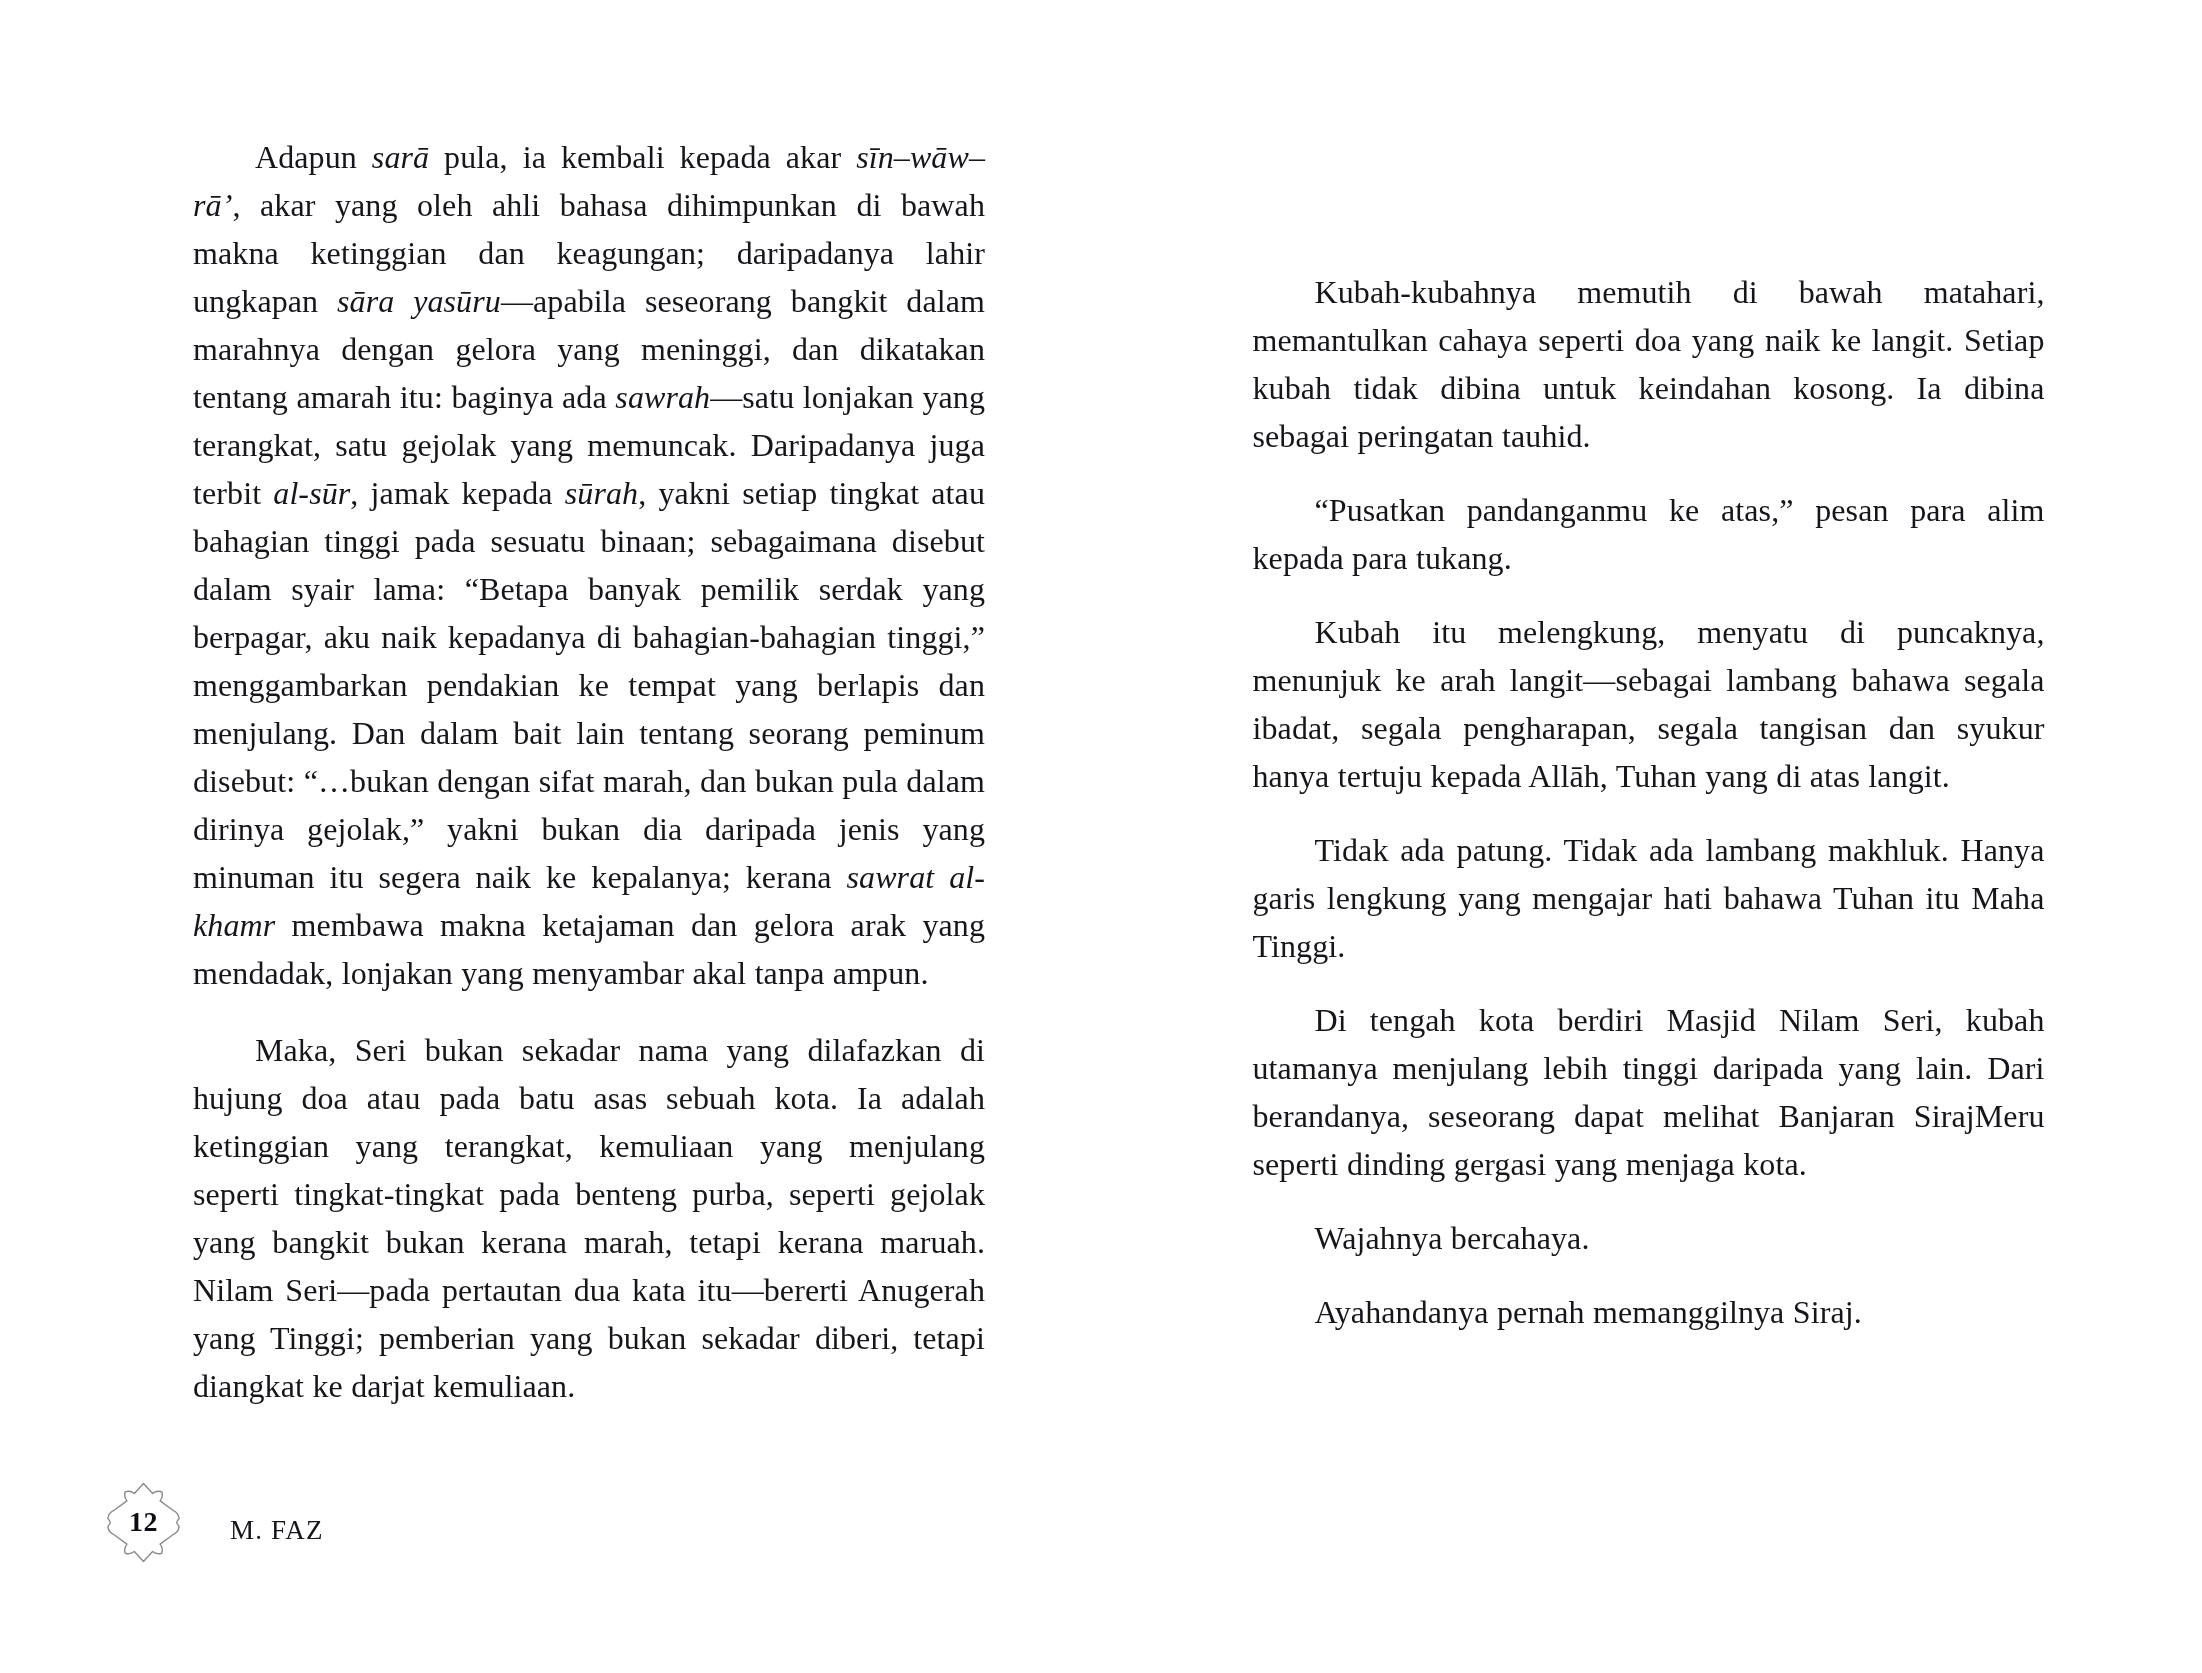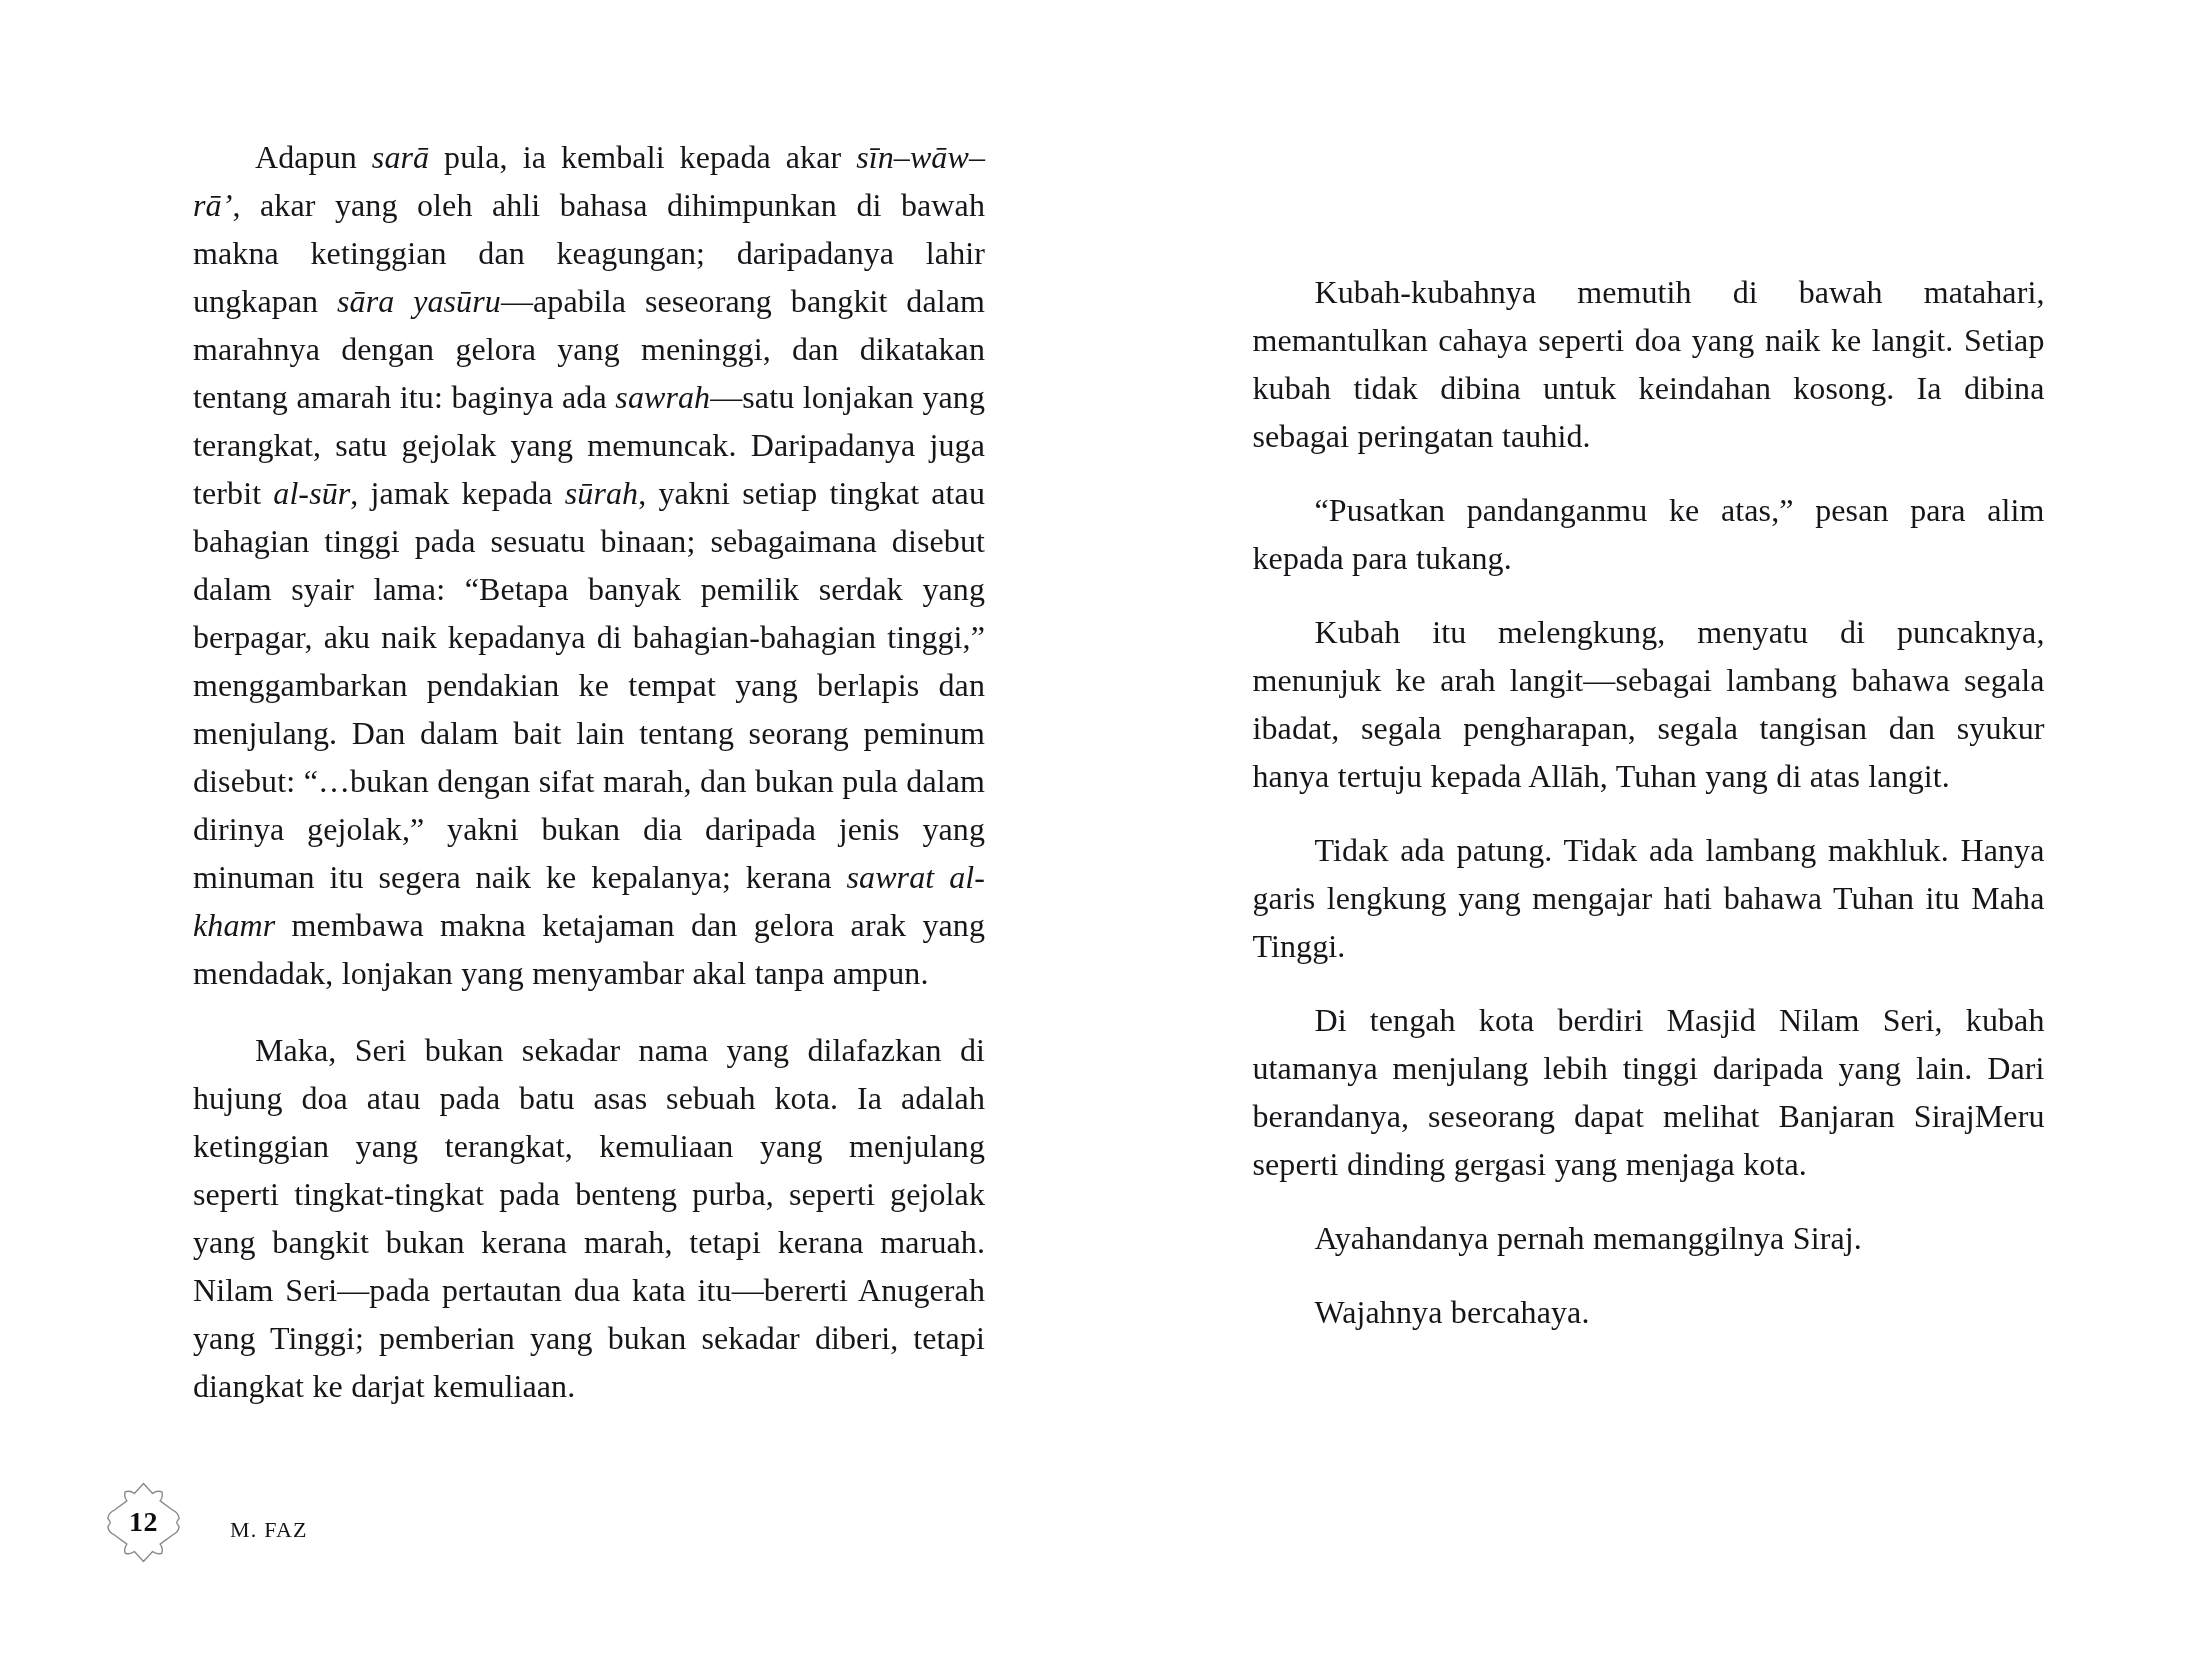--- a/index.html
+++ b/index.html
@@ -99,21 +99,21 @@
     position: relative;
     font-size: 28px;
     font-weight: 700;
     line-height: 1;
     letter-spacing: 0.4px;
     color: #0d0d11;
     font-family: "Liberation Serif", "DejaVu Serif", serif;
   }
 
   .running-head {
-    font-size: 22px;
+    font-size: 27px;
     letter-spacing: 1.2px;
     font-variant: small-caps;
     text-transform: uppercase;
     color: #16161a;
     white-space: nowrap;
     line-height: 1;
     font-family: "Liberation Serif", "DejaVu Serif", serif;
     margin-top: 16px;
   }
   .footer-left .running-head  { margin-left: 45px; }
@@ -136,22 +136,22 @@
     </div>
 
     <div class="page page-recto">
       <div class="textblock">
         <div id="right-paras">
             <p class="para tight">Kubah-kubahnya memutih di bawah matahari, memantulkan cahaya seperti doa yang naik ke langit. Setiap kubah tidak dibina untuk keindahan kosong. Ia dibina sebagai peringatan tauhid.</p>
             <p class="para tight">“Pusatkan pandanganmu ke atas,” pesan para alim kepada para tukang.</p>
             <p class="para tight">Kubah itu melengkung, menyatu di puncaknya, menunjuk ke arah langit—sebagai lambang bahawa segala ibadat, segala pengharapan, segala tangisan dan syukur hanya tertuju kepada Allāh, Tuhan yang di atas langit.</p>
             <p class="para tight">Tidak ada patung. Tidak ada lambang makhluk. Hanya garis lengkung yang mengajar hati bahawa Tuhan itu Maha Tinggi.</p>
             <p class="para tight">Di tengah kota berdiri Masjid Nilam Seri, kubah utamanya menjulang lebih tinggi daripada yang lain. Dari berandanya, seseorang dapat melihat Banjaran SirajMeru seperti dinding gergasi yang menjaga kota.</p>
+            <p class="para tight">Wajahnya bercahaya.</p>
             <p class="para tight">Ayahandanya pernah memanggilnya Siraj.</p>
-            <p class="para tight">Wajahnya bercahaya.</p>
           </div>
       </div>
     </div>
 
   </div>
 
   <div class="spread-footer">
 
     <div class="footer-half footer-left">
       <div class="folio">

